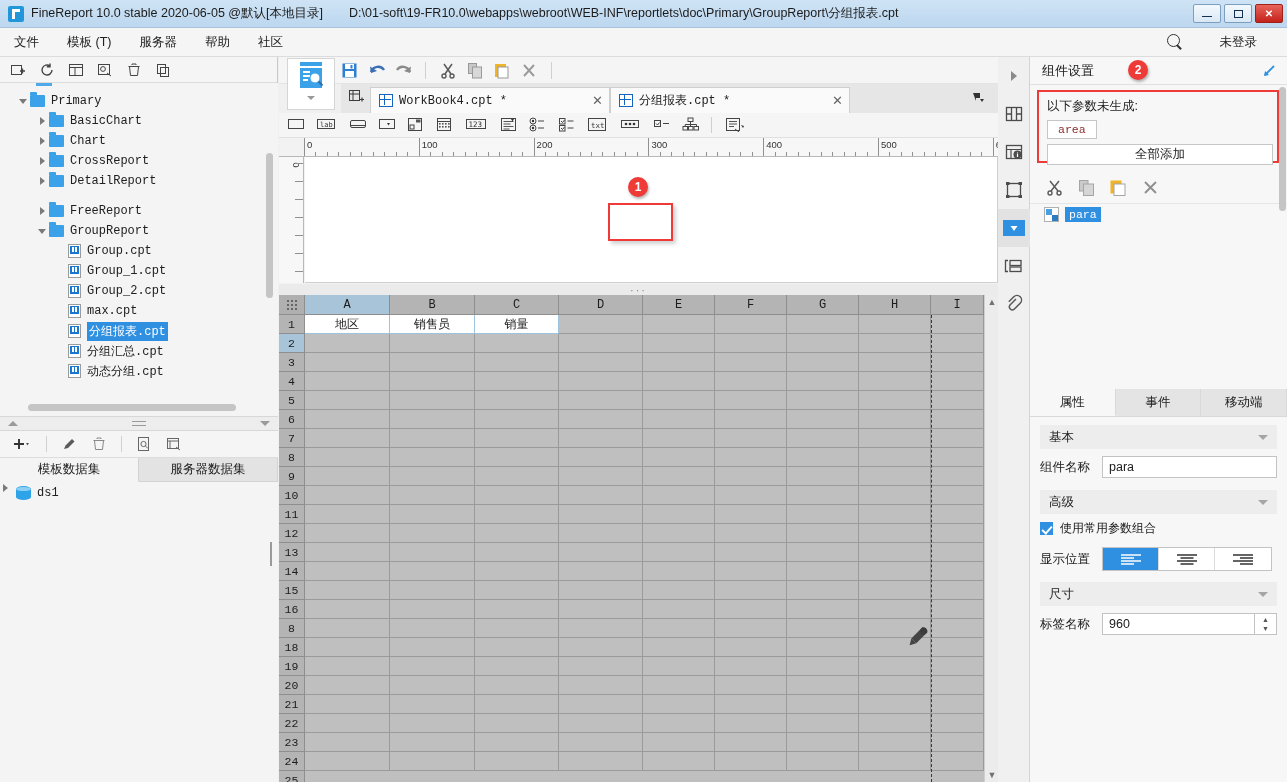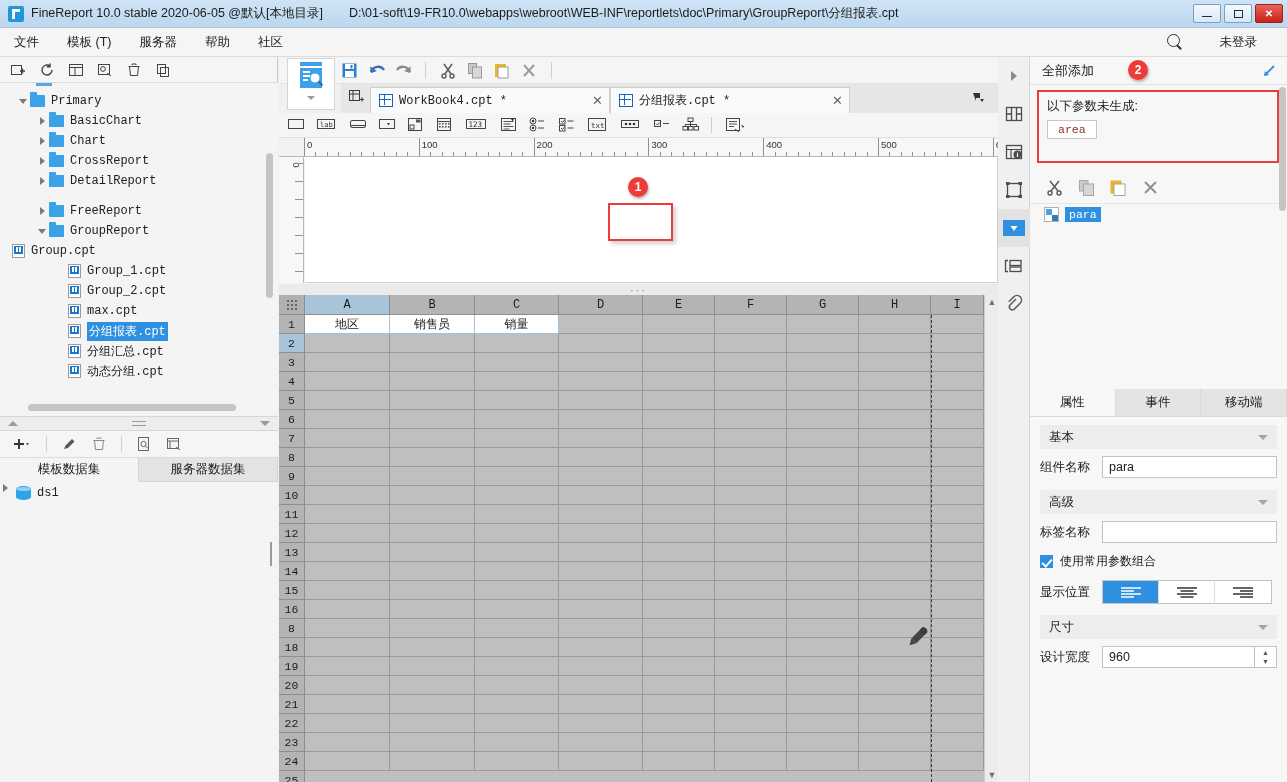--- a/index.html
+++ b/index.html
@@ -317,21 +317,21 @@
         <div class="tnode" style="padding-left: 37px; margin-top: 10px;">
           <span class="arrow closed"></span>
           <span class="folder"></span>
           <span class="tlabel">FreeReport</span>
         </div>
         <div class="tnode" style="padding-left: 37px;">
           <span class="arrow open"></span>
           <span class="folder"></span>
           <span class="tlabel">GroupReport</span>
         </div>
-        <div class="tnode" style="">
+        <div class="tnode" style="padding-left: 56px;">
           <span class="arrow "></span>
           <span class="fileic"></span>
           <span class="tlabel">Group.cpt</span>
         </div>
         <div class="tnode" style="padding-left: 56px;">
           <span class="arrow "></span>
           <span class="fileic"></span>
           <span class="tlabel">Group_1.cpt</span>
         </div>
         <div class="tnode" style="padding-left: 56px;">
@@ -1099,32 +1099,33 @@
     </div>
   <div class="stripbtn">
     <svg width="20" height="20">
         <path d="M12 5l-6 6a3 3 0 0 0 4.2 4.2l6-6a4.5 4.5 0 0 0-6.4-6.4l-5 5" fill="none" stroke="#5a5a5a" stroke-width="1.5"></path>
       </svg>
     </div>
 </div>
 
 <div id="right">
   <div id="rhdr">
-    <span class="ttl">全部添加</span>
+    <span class="ttl">组件设置</span>
     <span style="position:absolute;right:10px;top:6px;">
       <svg width="16" height="16">
           <path d="M13 3L4 12" stroke="#2f8fe0" stroke-width="1.8"></path>
           <path d="M3 13l1-5 4 4z" fill="#2f8fe0"></path>
         </svg></span>
     <div class="badge" style="left:98px;top:3px;">2</div>
   </div>
 
   <div id="paramblock">
     <div class="pl">以下参数未生成:</div>
     <span class="paramchip">area</span>
+    <div id="addall">全部添加</div>
   </div>
 
   <div id="edittools">
     <span class="ic">
         <svg width="17" height="17">
           <path d="M4 2l8 10M13 2L5 12" stroke="#5a5a5a" stroke-width="1.5" fill="none"></path>
           <circle cx="4" cy="14" r="2" fill="none" stroke="#5a5a5a" stroke-width="1.4"></circle>
           <circle cx="13" cy="14" r="2" fill="none" stroke="#5a5a5a" stroke-width="1.4"></circle>
         </svg>
       </span>
@@ -1166,24 +1167,20 @@
       <span class="caret"></span>
     </div>
     <div class="frow">
       <span class="flbl">组件名称</span>
       <div class="finput">para</div>
     </div>
 
     <div class="secthdr">
       <span>高级</span>
       <span class="caret"></span>
-    </div>
-    <div class="frow">
-      <span class="flbl">标签名称</span>
-      <div class="finput"></div>
     </div>
     <div class="ckrow">
       <span class="ckbox"></span>
       <span>使用常用参数组合</span>
     </div>
     <div class="alignrow">
       <span class="flbl">显示位置</span>
       <div class="aligngrp">
         <div class="alignbtn sel">
           <svg width="22" height="12">
@@ -1207,21 +1204,21 @@
             </svg>
           </div>
       </div>
     </div>
 
     <div class="secthdr">
       <span>尺寸</span>
       <span class="caret"></span>
     </div>
     <div class="frow">
-      <span class="flbl">设计宽度</span>
+      <span class="flbl">标签名称</span>
       <div class="finput">960</div>
       <div class="spin">
           <span>▲</span>
           <span>▼</span>
         </div>
     </div>
   </div>
 </div>
 
 </body></html>

